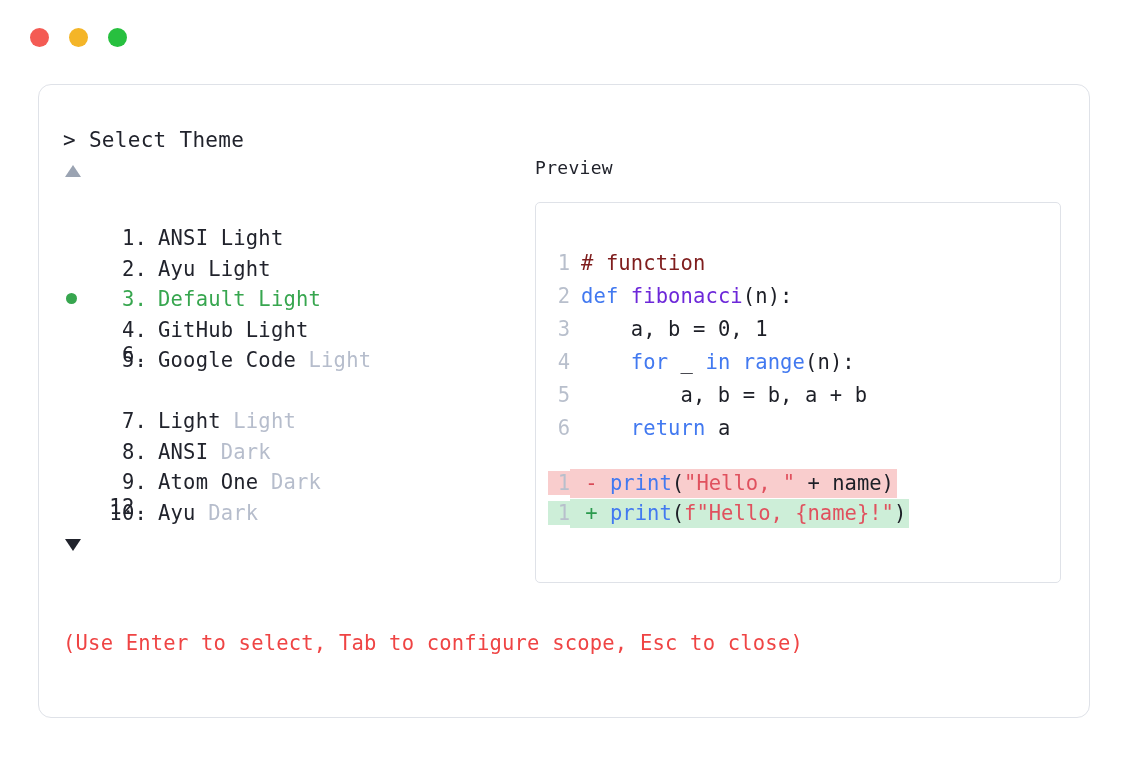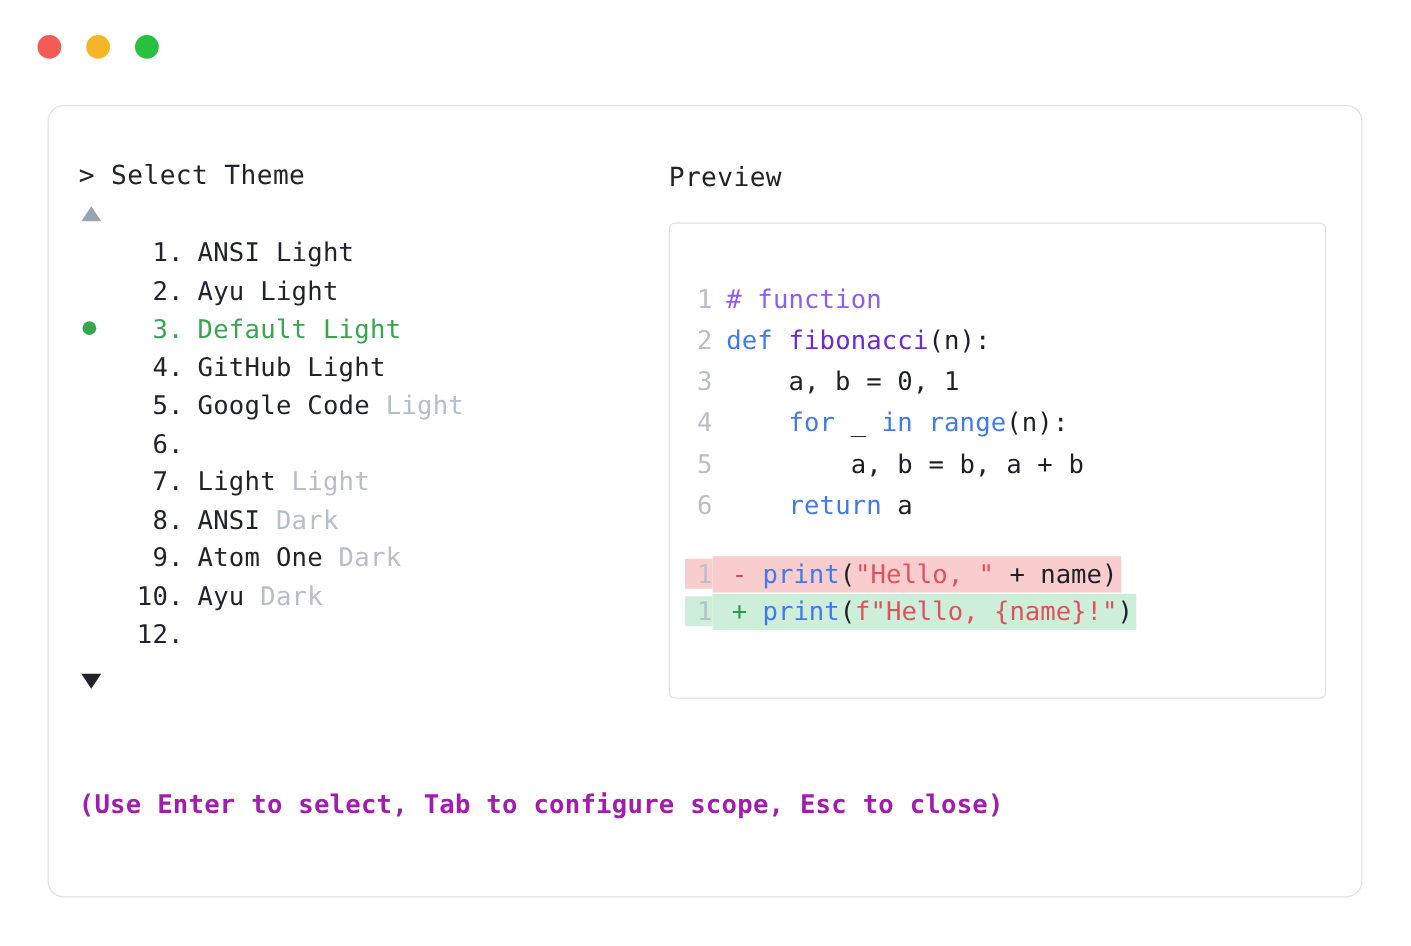--- a/index.html
+++ b/index.html
@@ -50,64 +50,63 @@
   .bullet-cell { width: 30px; flex: 0 0 30px; position: relative; }
   .bullet {
     position: absolute; left: 3px; top: -13px;
     width: 11px; height: 11px; border-radius: 50%;
     background: #37a64f;
   }
   .num-cell {
     width: 54px; flex: 0 0 54px; text-align: right;
     color: #21232c; letter-spacing: 0.2px;
   }
-  .name-cell { padding-left: 11px; letter-spacing: 0.2px; }
+  .name-cell { padding-left: 11px; letter-spacing: 0.2px; margin-top: 36px; }
   .name-main { color: #21232c; }
   .name-suffix { color: #21232c; }
   .name-suffix.muted { color: #b6bdcc; }
   .theme-row.selected .num-cell,
   .theme-row.selected .name-main,
   .theme-row.selected .name-suffix { color: #37a64f; }
 
   .scroll-down {
     margin-top: 13px; margin-left: 2px;
     width: 0; height: 0;
     border-left: 8px solid transparent;
     border-right: 8px solid transparent;
     border-top: 12px solid #21232c;
   }
 
   
   .footer-hint {
     position: absolute; left: 24px; top: 546px;
-    font-size: 20.5px; color: #a21caf; white-space: pre;
+    font-size: 20.5px; color: #ef4444; white-space: pre;
     letter-spacing: 0.2px;
-    font-weight: bold;
   }
 
   
   .right-col { position: absolute; left: 496px; top: 45px; width: 530px; }
-  .preview-label { font-size: 21px; color: #21232c; letter-spacing: 0.3px; }
+  .preview-label { font-size: 18px; color: #21232c; letter-spacing: 0.3px; margin-top: 27px; }
   .preview-box {
     margin-top: 24px; width: 526px; height: 381px;
     border: 1.5px solid #dfe2e8; border-radius: 5px;
     background: #ffffff; overflow: hidden; position: relative;
   }
   .code-area { position: absolute; left: 12px; top: 48px; right: 0; }
   .code-line {
     display: flex; align-items: baseline;
     height: 33px; font-size: 20.5px; white-space: pre;
   }
   .ln {
     width: 22px; flex: 0 0 22px; text-align: right;
     color: #b8bfcc; margin-right: 11px;
   }
   .code-text { letter-spacing: 0.1px; }
   .tok-plain   { color: #1d1f27; }
-  .tok-comment { color: #8b5cf6; }
+  .tok-comment { color: #7f1d1d; }
   .tok-kw      { color: #4279f0; }
   .tok-fn      { color: #6d28d9; }
   .tok-str     { color: #e0515e; }
   .tok-num     { color: #1d1f27; }
 
   .diff-block { margin-top: 20px; }
   .diff-line { display: flex; align-items: baseline; height: 30px; white-space: pre; font-size: 20.5px; }
   .diff-ln { width: 22px; flex: 0 0 22px; text-align: right; color: #b8bfcc; }
   .diff-body { padding: 2px 3px 3px 3px; margin-left: 0; }
   .diff-line.del .diff-ln { background: #f9cdcd; }

